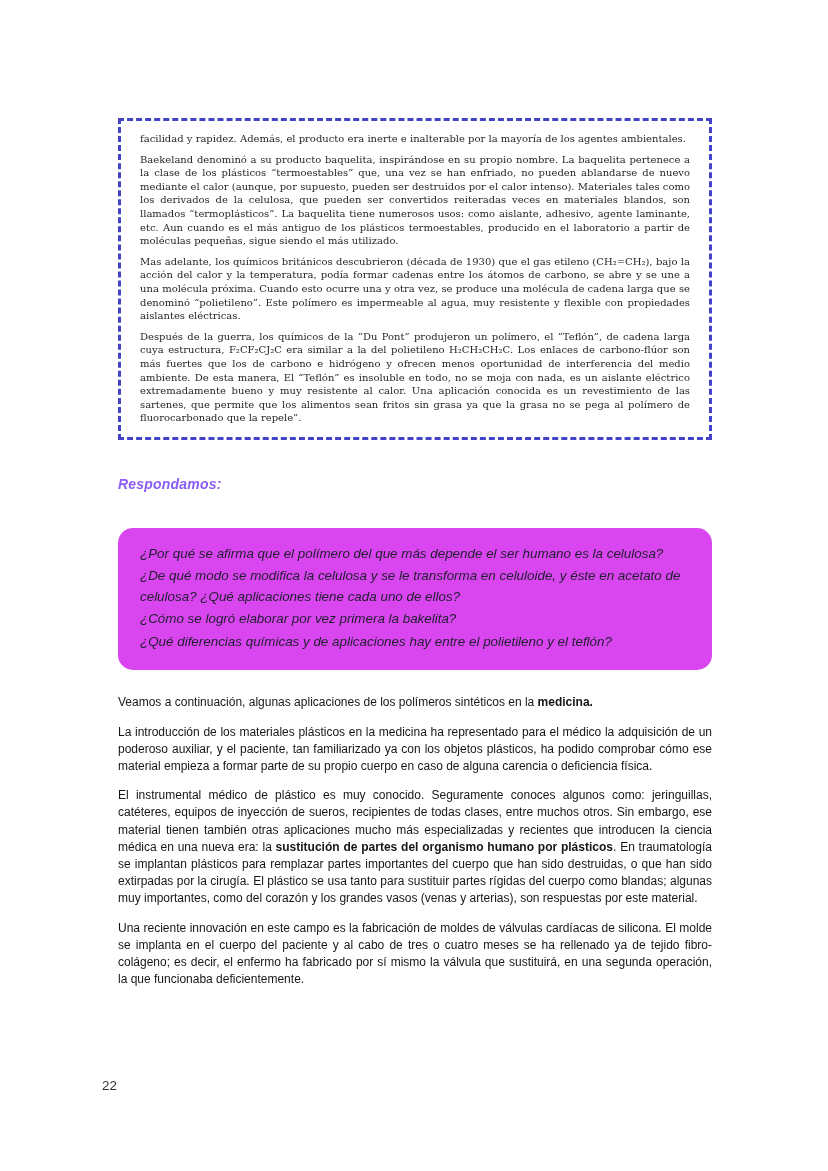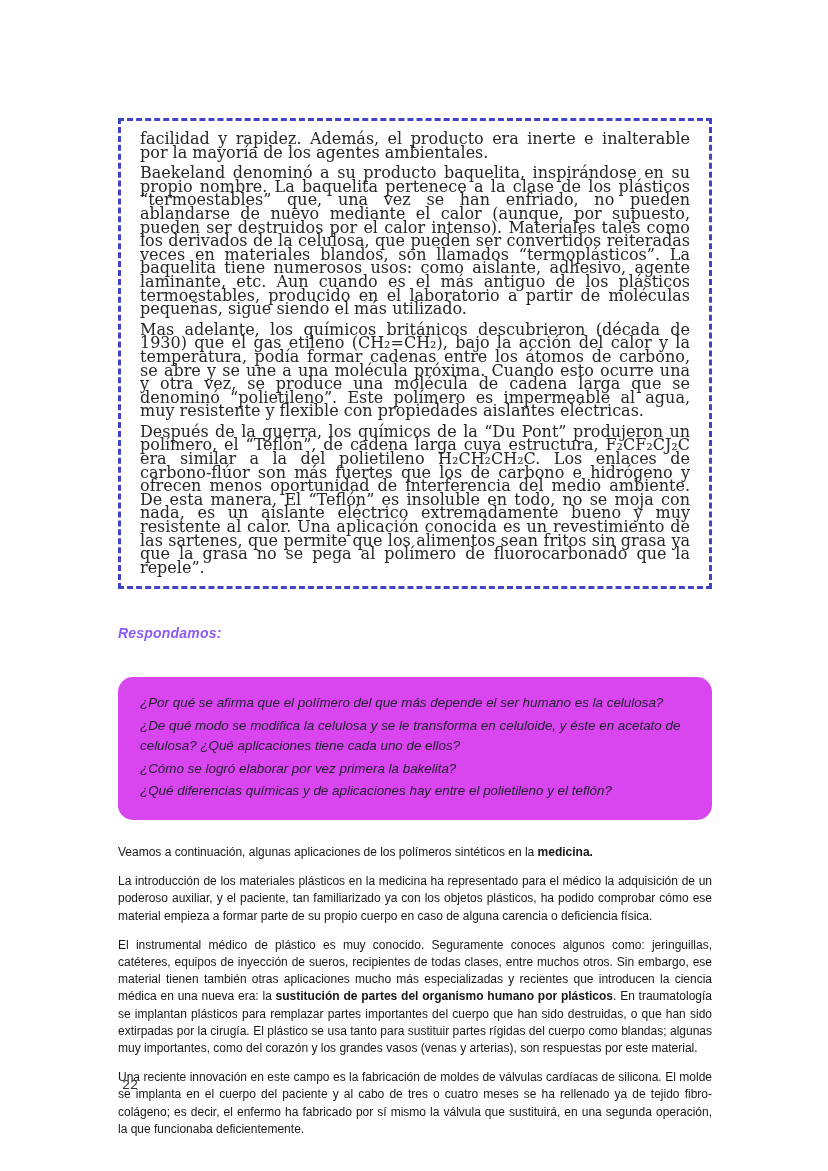--- a/index.html
+++ b/index.html
@@ -17,21 +17,21 @@
     position: absolute;
     left: 118px;
     top: 118px;
     width: 594px;
   }
   
   .excerpt-box {
     border: 3px dashed #4343c8;
     padding: 11px 19px 12px 19px;
     font-family: "DejaVu Serif", "Liberation Serif", serif;
-    font-size: 16px;
+    font-size: 10px;
     line-height: 13.6px;
     text-align: justify;
     color: #262626;
   }
   .excerpt-box p { margin-bottom: 7px; }
   .excerpt-box p:last-child { margin-bottom: 0; }
   
   .respondamos {
     margin-top: 36px;
     font-size: 14px;
@@ -59,23 +59,23 @@
     font-size: 12px;
     line-height: 17.2px;
     text-align: justify;
     color: #161616;
   }
   .body-p.first { margin-top: 24px; }
   .body-p b { font-weight: bold; }
   
   .page-number {
     position: absolute;
-    left: 122px;
+    left: 102px;
     top: 1078px;
-    font-family: Liberation Mono, monospace;
+    font-family: Liberation Sans, sans-serif;
     font-size: 13.5px;
     color: #333333;
   }
 </style>
 </head>
 <body>
 
 <div class="page">
   <div class="col">
 

